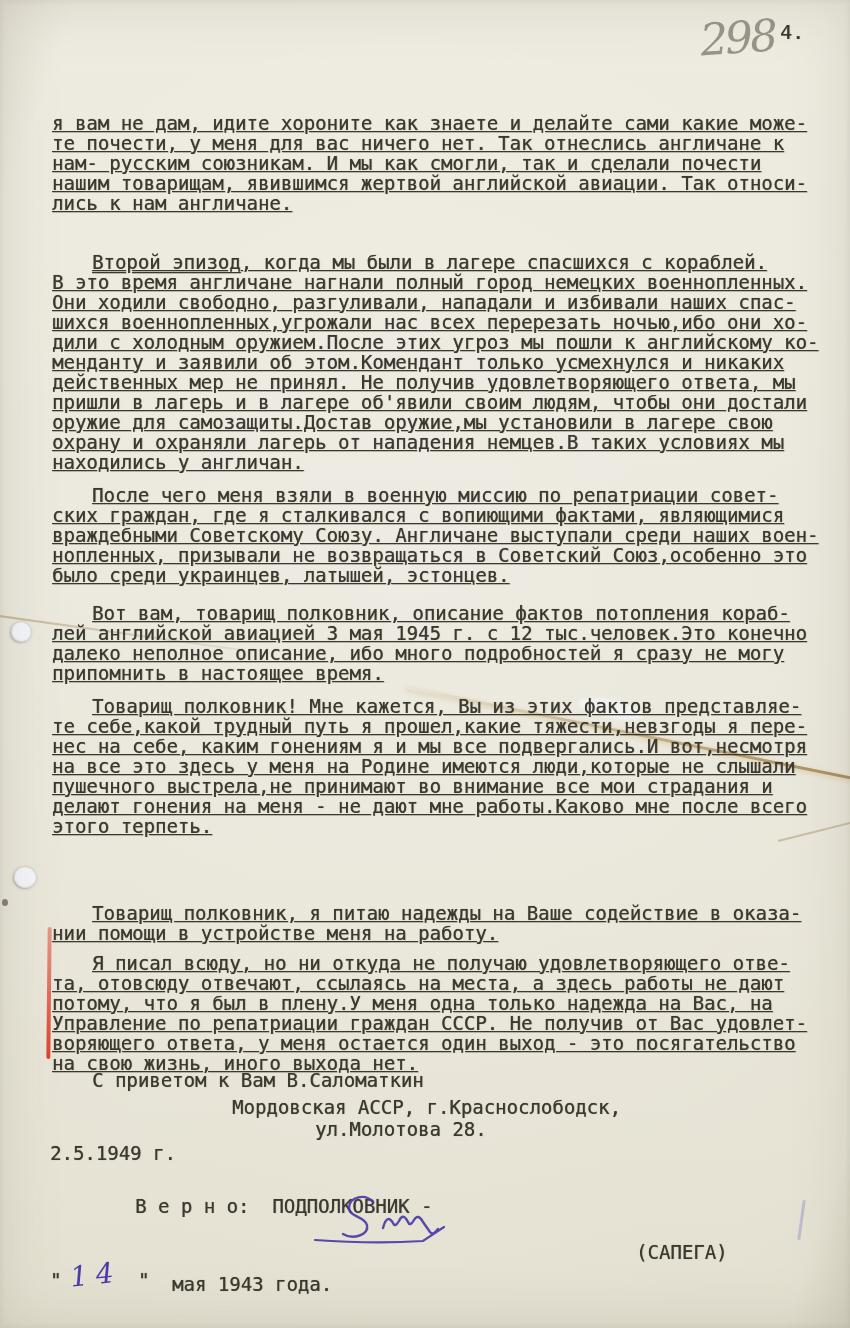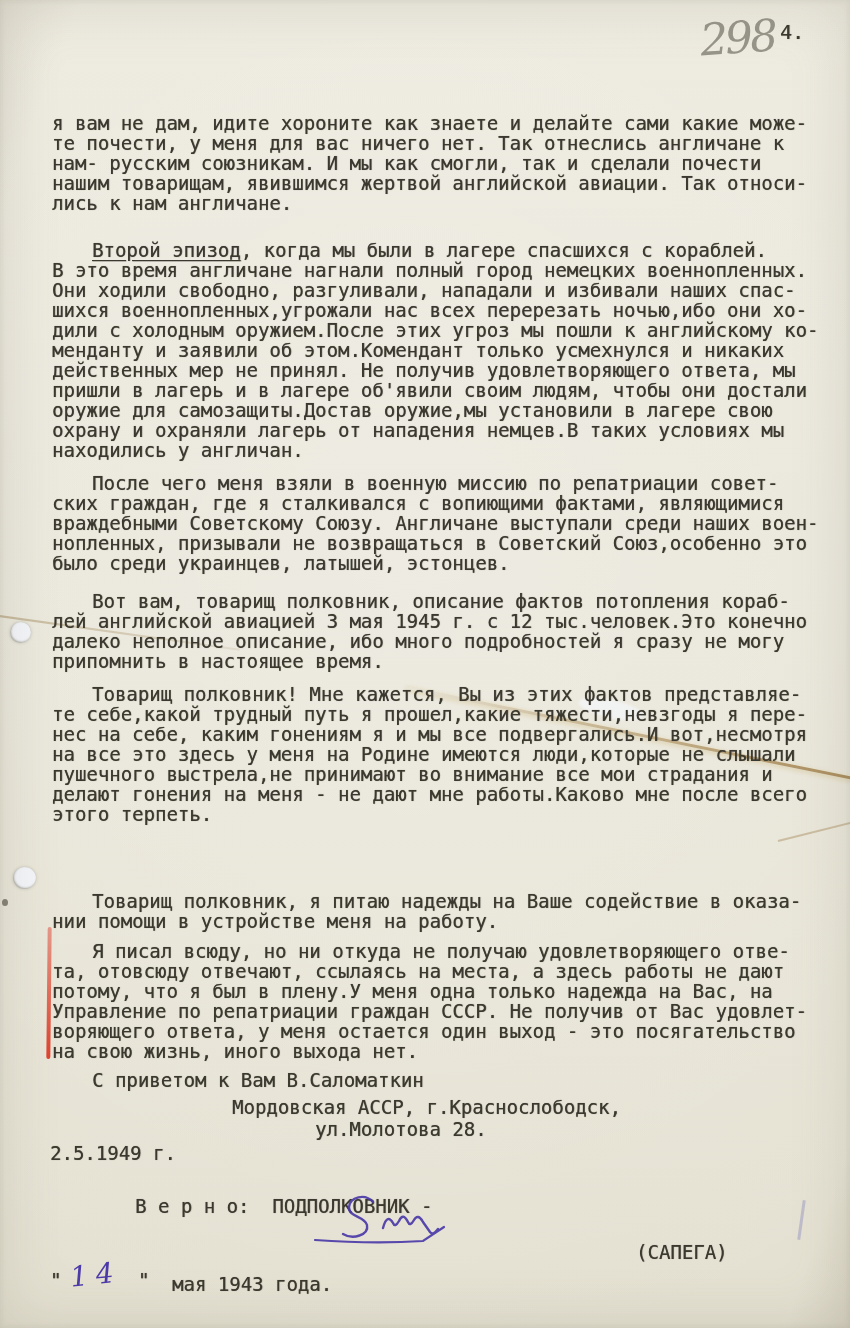--- a/index.html
+++ b/index.html
@@ -19,22 +19,22 @@
     box-shadow:inset 0 0 60px rgba(110,104,82,.18), inset 0 0 6px rgba(110,104,82,.12);
   }
   .typed{
     position:absolute;
     color:#3b392f;
     font-size:19px;line-height:20px;
     white-space:pre;
     text-shadow:.4px .4px .7px rgba(48,45,36,.72);
   }
   .para{left:52px;width:792px;}
-  .para .line{white-space:pre;}
-  .indent .line:first-child{text-indent:40px;}
+  .para .line{white-space:pre;text-decoration:underline;}
+  .indent .line:first-child{text-indent:40px;margin-top:12px;}
   .u{text-decoration:underline;text-underline-offset:3px;}
   
   .pencil{
     position:absolute;left:700px;top:12px;
     font-family:"DejaVu Serif","Liberation Serif",serif;
     font-style:italic;font-size:44px;color:#8e8b80;
     letter-spacing:-3px;transform:rotate(-4deg);opacity:.9;
   }
   .typed-pagenum{left:780px;top:22px;font-size:20px;}
   

